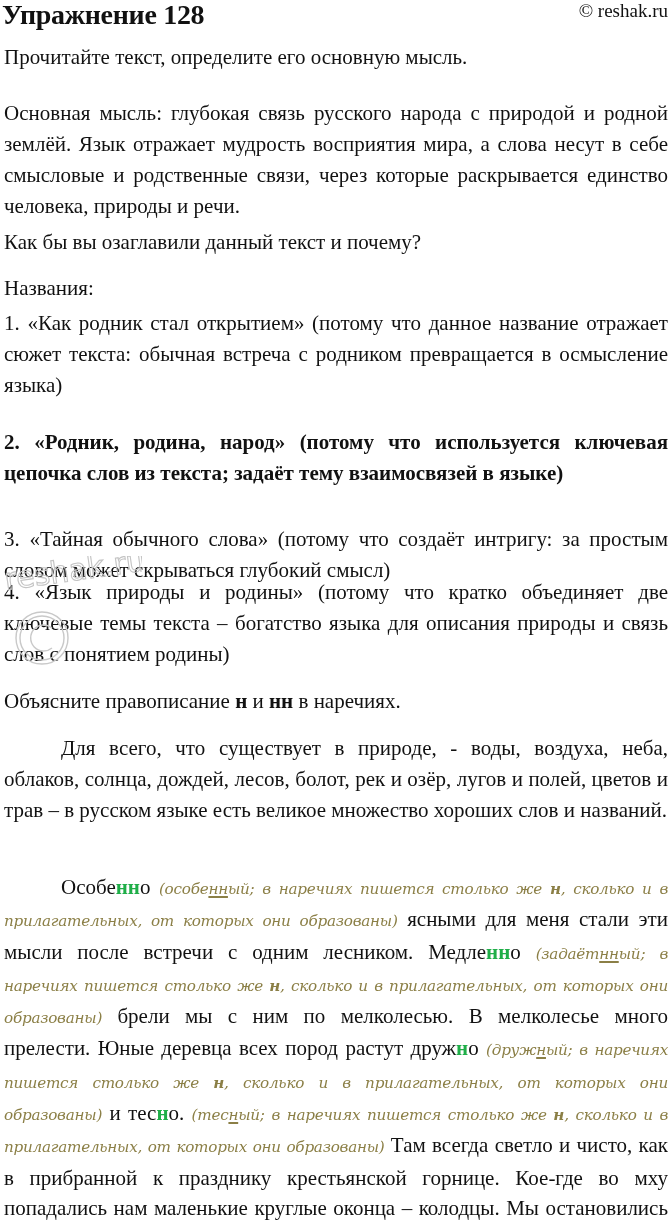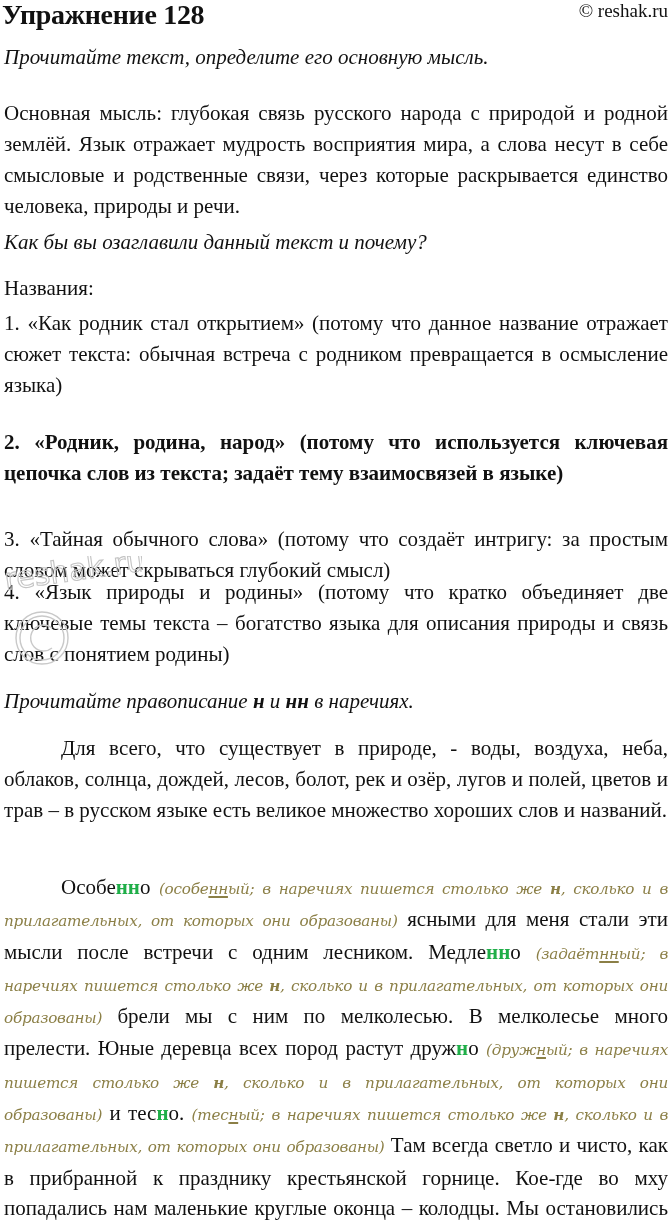--- a/index.html
+++ b/index.html
@@ -6,21 +6,21 @@
   body {
     width: 672px; height: 1222px; overflow: hidden; position: relative;
     font-family: "Liberation Serif", "DejaVu Serif", serif;
     color: #111111;
   }
   .page { position: absolute; left: 0; top: 0; width: 668px; }
   .header { position: absolute; left: 2px; top: 0; width: 668px; height: 30px; }
   .title { position: absolute; left: 0; top: -1px; font-size: 28px; font-weight: bold; letter-spacing: -0.3px; }
   .copyright { position: absolute; right: 2px; top: 0px; font-size: 19px; }
   .block { position: absolute; left: 4px; width: 664px; font-size: 21px; line-height: 31px; text-align: justify; text-align-last: left; }
-  .italic { font-style: italic; }
+  .italic { }
   .indent { text-indent: 57px; }
   .last { line-height: 30.3px; }
   .ann { font-family: "DejaVu Serif", serif; font-style: italic; font-size: 15.2px; color: #8b7f46; letter-spacing: -0.25px; }
   .ann u { text-decoration: underline; text-decoration-color: #8b7f46; text-decoration-thickness: 2px; text-underline-offset: 2px; }
   .ann b { font-weight: bold; }
   .acc { color: #1fae48; font-weight: bold; }
   .watermark { position: absolute; left: 2px; top: 556px; width: 140px; height: 120px; pointer-events: none; }
 </style>
 </head>
 <body>
@@ -37,21 +37,21 @@
 
   <div class="block italic" style="top:227px;">Как бы вы озаглавили данный текст и почему?</div>
   <div class="block" style="top:273px;">Названия:</div>
 
   <div class="block" style="top:308px;">1. «Как родник стал открытием» (потому что данное название отражает сюжет текста: обычная встреча с родником превращается в осмысление языка)</div>
   <div class="block" style="top:427px;font-weight:bold;">2. «Родник, родина, народ» (потому что используется ключевая цепочка слов из текста; задаёт тему взаимосвязей в языке)</div>
   <div class="block" style="top:524px;">3. «Тайная обычного слова» (потому что создаёт интригу: за простым словом может скрываться глубокий смысл)</div>
   <div class="block" style="top:577px;">4. «Язык природы и родины» (потому что кратко объединяет две ключевые темы текста – богатство языка для описания природы и связь слов с понятием родины)</div>
 
   <div class="block italic" style="top:686px;">
-    <span>Прочитайте правописание </span><b>н</b><span> и </span><b>нн</b><span> в наречиях.</span>
+    <span>Объясните правописание </span><b>н</b><span> и </span><b>нн</b><span> в наречиях.</span>
   </div>
 
   <div class="block indent" style="top:733px;">Для всего, что существует в природе, - воды, воздуха, неба, облаков, солнца, дождей, лесов, болот, рек и озёр, лугов и полей, цветов и трав – в русском языке есть великое множество хороших слов и названий.</div>
 
   <div class="block indent last" style="top:872px;">
     <span><span>Особе</span><span class="acc">нн</span><span>о</span></span>
     <span class="ann"><span>(особе</span><u>нн</u><span>ый; в наречиях пишется столько же </span><b>н</b><span>, сколько и в прилагательных, от которых они образованы)</span></span>
     <span>ясными для меня стали эти мысли после встречи с одним лесником.</span>
     <span><span>Медле</span><span class="acc">нн</span><span>о</span></span>
     <span class="ann"><span>(задаёт</span><u>нн</u><span>ый; в наречиях пишется столько же </span><b>н</b><span>, сколько и в прилагательных, от которых они образованы)</span></span>

